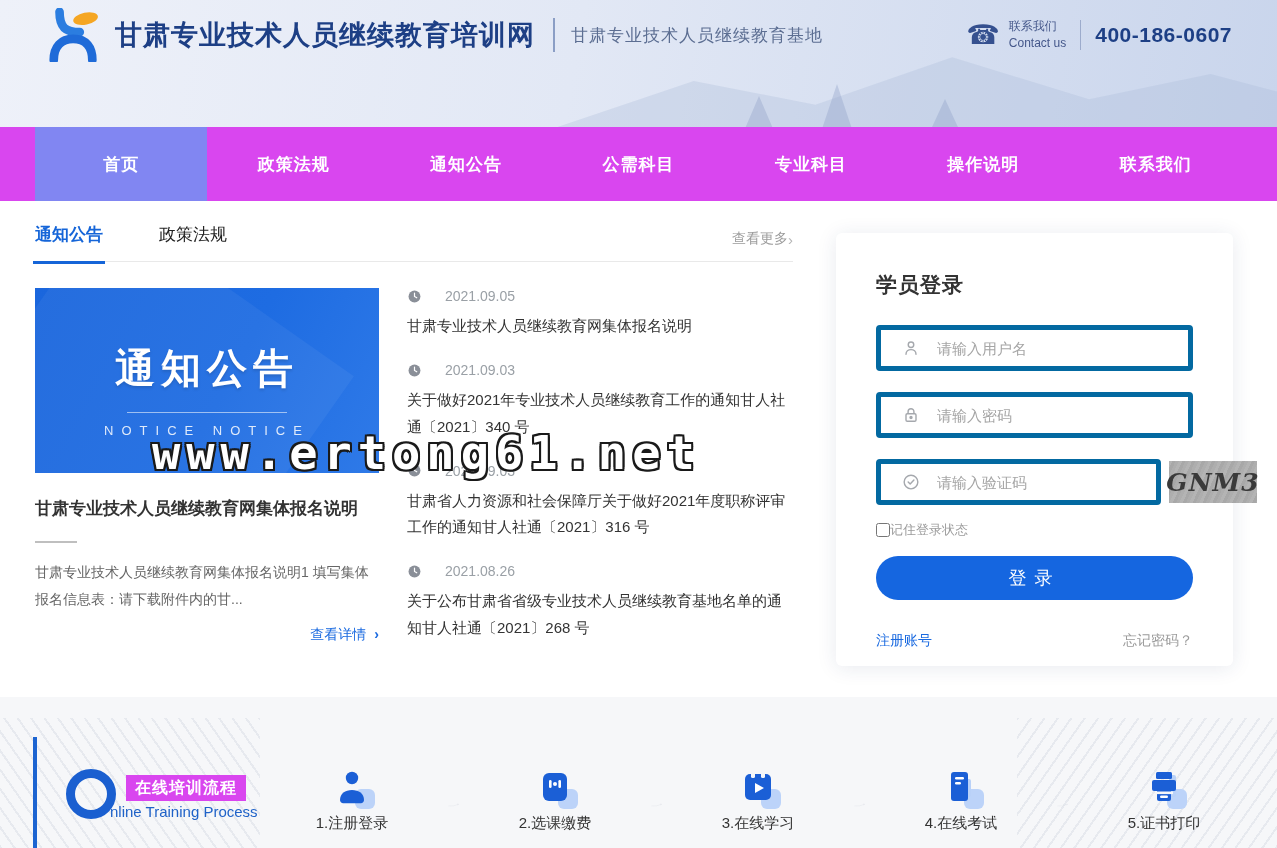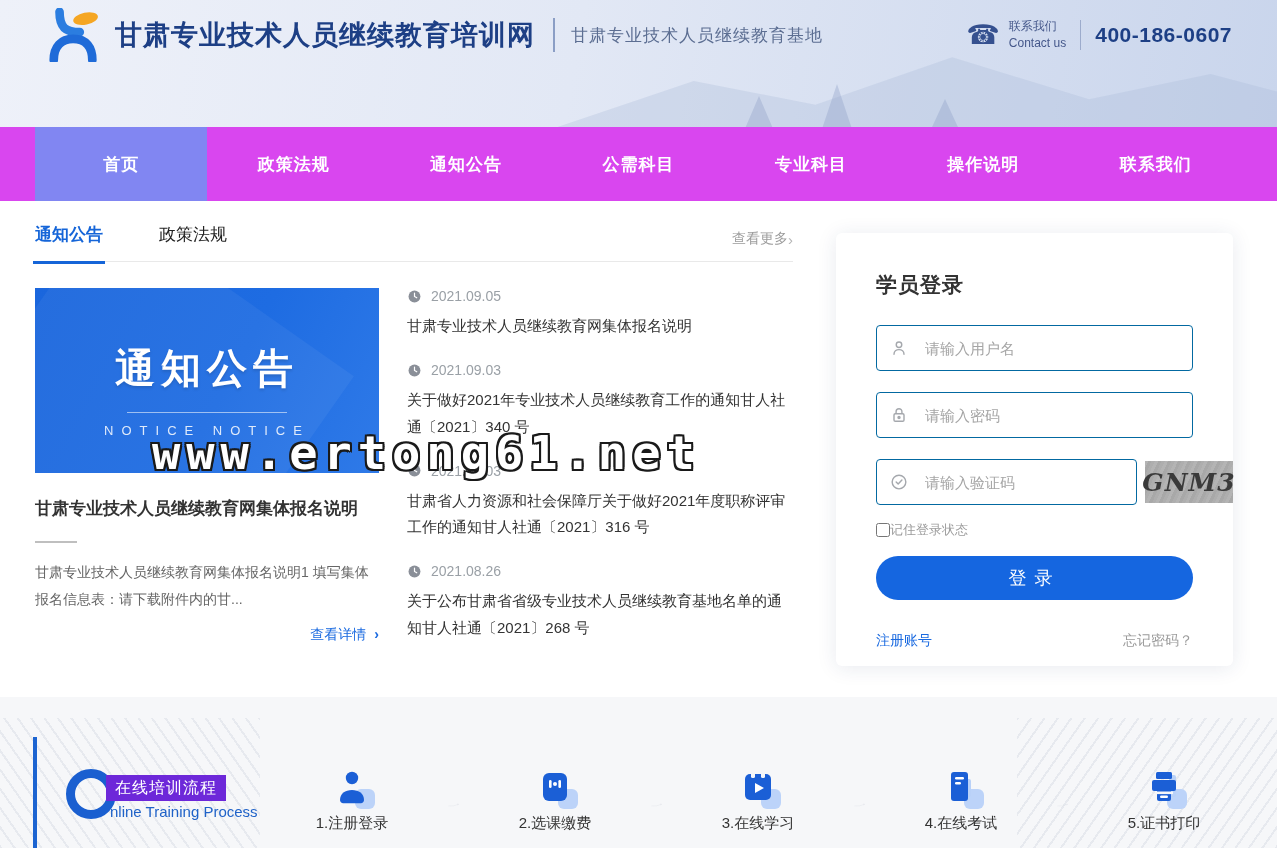--- a/index.html
+++ b/index.html
@@ -73,33 +73,33 @@
   .fimg-line { width:160px; height:1px; background:rgba(255,255,255,.55); margin:16px 0 10px; }
   .fimg-sub { font-size:13px; color:rgba(255,255,255,.85); letter-spacing:8px; }
   .featured-title { margin-top:22px; font-size:17px; font-weight:bold; color:#333; line-height:1.65; }
   .featured-divider { width:42px; height:2px; background:#bfbfbf; margin:18px 0 16px; }
   .featured-excerpt { font-size:14px; color:#666; line-height:1.9; }
   .featured-detail { margin-top:14px; text-align:right; font-size:14px; color:#1a6ae0; cursor:pointer; }
   .featured-detail .chev { font-weight:bold; margin-left:8px; }
   
   .news-list { flex:1; margin-left:28px; }
   .news-item { margin-bottom:23px; cursor:pointer; }
-  .news-date { display:flex; align-items:center; gap:9px; font-size:14px; color:#9aa0a6; margin-bottom:9px; }
+  .news-date { display:flex; align-items:center; gap:23px; font-size:14px; color:#9aa0a6; margin-bottom:9px; }
   .clock { width:15px; height:15px; }
   .news-title { font-size:15px; color:#333; line-height:1.75; }
   
   .login-card {
     width:397px; margin-left:43px; margin-top:10px; height:433px;
     background:#fff; border-radius:6px; box-shadow:0 2px 20px rgba(30,50,100,.10);
     padding:38px 40px 0;
   }
   .login-title { font-size:21px; font-weight:bold; color:#333; margin-bottom:26px; letter-spacing:1px; }
   .input-row {
-    height:46px; border:1px solid #0369a1; border-radius:4px;
-    display:flex; align-items:center; padding:0 12px; margin-bottom:21px; background:#fff;
+    height:46px; border:5px solid #0369a1; border-radius:4px;
+    display:flex; align-items:center; padding:0 20px; margin-bottom:21px; background:#fff;
   }
   .input-row svg { flex:0 0 20px; }
   .input-row input {
     border:none; outline:none; flex:1; margin-left:16px; font-size:15px; color:#333;
     font-family:"Liberation Sans", sans-serif; background:transparent;
   }
   .input-row input::placeholder { color:#a5a5a5; }
   .captcha-line { display:flex; align-items:center; margin-bottom:16px; }
   .captcha-line .input-row { flex:1; margin-bottom:0; }
   .captcha-img {
@@ -138,22 +138,22 @@
   }
   .stripes-left { left:0; }
   .stripes-right { right:0; background:repeating-linear-gradient(-55deg, rgba(200,206,218,.55) 0 2px, transparent 2px 11px); }
   .blue-bar { position:absolute; left:33px; top:40px; bottom:0; width:4px; background:#1c64d1; }
   .process-brand { position:absolute; left:66px; top:68px; }
   .big-o {
     position:absolute; left:0; top:4px; width:50px; height:50px; border-radius:50%;
     border:9px solid #1a5fd0;
   }
   .brand-cn {
-    position:absolute; left:40px; top:10px; height:26px; background:#6d28d9; color:#fff;
-    font-size:16px; font-weight:normal; line-height:26px; padding:0 9px; letter-spacing:1px; white-space:nowrap;
+    position:absolute; left:60px; top:10px; height:26px; background:#d946ef; color:#fff;
+    font-size:16px; font-weight:bold; line-height:26px; padding:0 9px; letter-spacing:1px; white-space:nowrap;
   }
   .brand-en { position:absolute; left:44px; top:38px; font-size:15px; color:#1f62c8; white-space:nowrap; }
   .process-steps { position:absolute; left:292px; top:72px; display:flex; align-items:flex-end; }
   .step { width:120px; text-align:center; }
   .step-icon { position:relative; width:40px; height:38px; margin:0 auto 7px; }
   .icon-shadow { position:absolute; right:-3px; bottom:-2px; width:20px; height:20px; border-radius:6px; background:#bcd3f9; }
   .step-icon svg { position:relative; z-index:1; }
   .step-label { font-size:15px; color:#333; }
   .step-arrow { width:83px; padding-bottom:26px; }
 </style>

